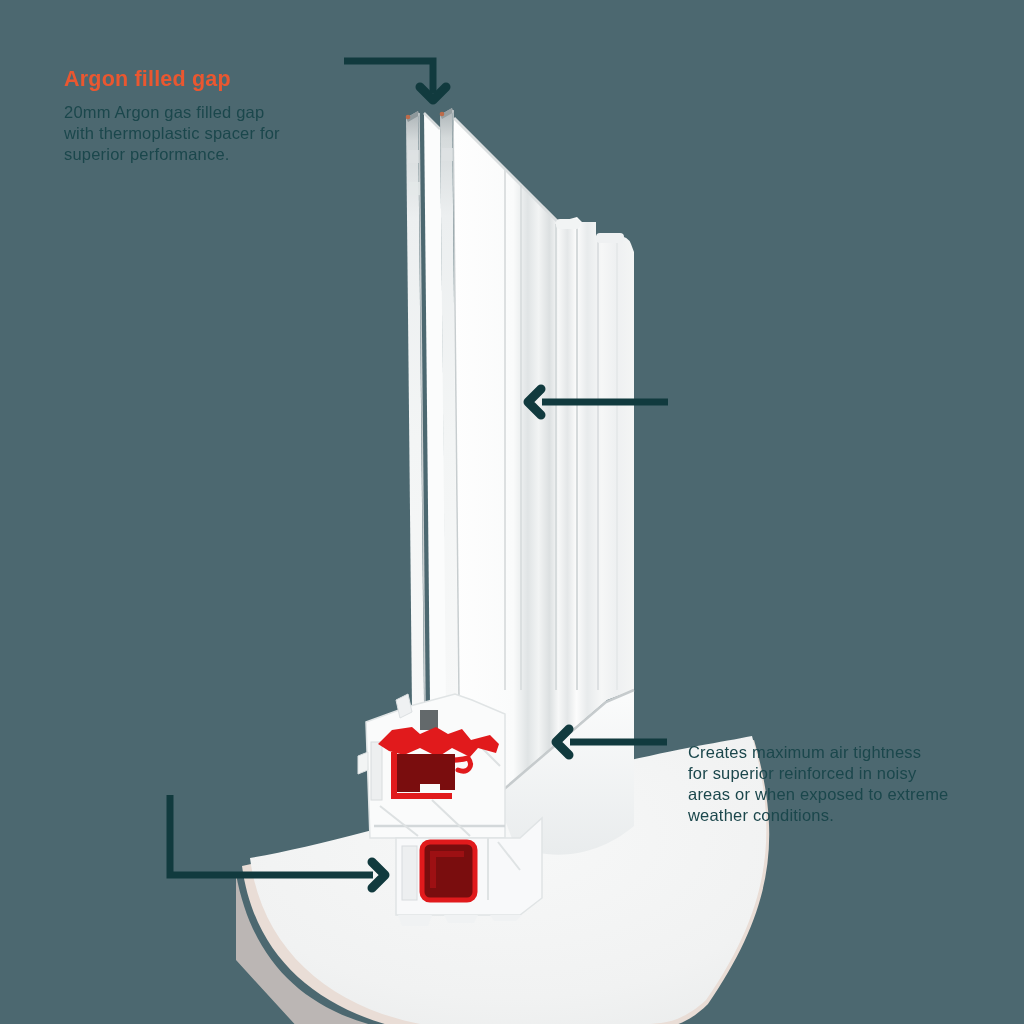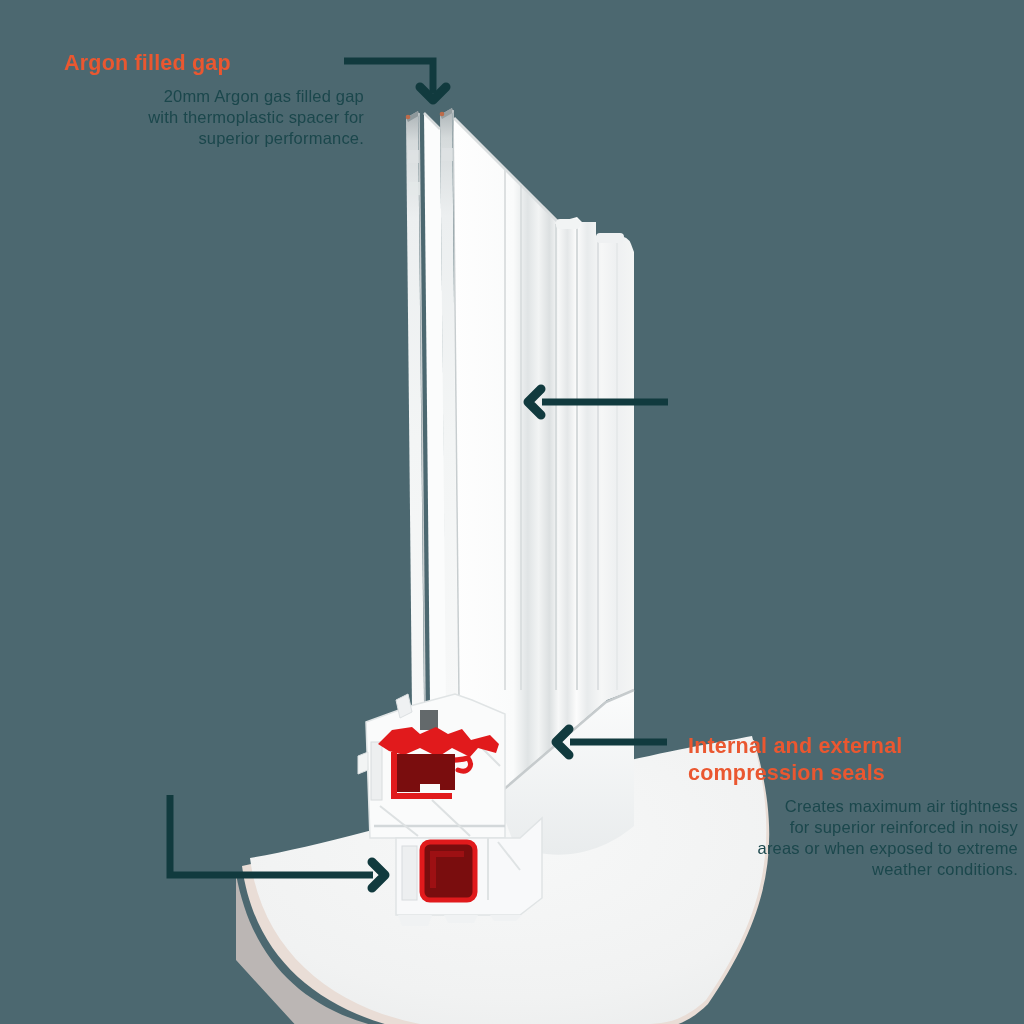--- a/index.html
+++ b/index.html
@@ -7,25 +7,25 @@
     --seal-red:#E11A1C; --steel-red:#7A0D0E;
   }
   *{margin:0;padding:0;box-sizing:border-box;}
   html,body{width:1024px;height:1024px;overflow:hidden;}
   body{background:var(--bg);font-family:"Liberation Sans",sans-serif;position:relative;}
   .stage{position:absolute;inset:0;width:1024px;height:1024px;}
   svg.art{position:absolute;inset:0;}
   .callout{position:absolute;z-index:5;}
   .callout h3{
     color:var(--accent);font-size:21.5px;line-height:27px;font-weight:700;
-    letter-spacing:.2px;white-space:pre-line;
+    letter-spacing:.2px;white-space:pre-line;margin-top:16px;
   }
   .callout p{
     color:var(--text);font-size:16.5px;line-height:21px;font-weight:500;
-    letter-spacing:.2px;white-space:pre-line;margin-top:9px;text-align:right;
+    letter-spacing:.2px;white-space:pre-line;margin-top:9px;
   }
   #callout-argon   {left:64px;  top:50px;  width:300px;}
   #callout-glazing {left:687px; top:391px; width:320px;}
   #callout-frame   {left:72px;  top:701px; width:320px;}
   #callout-seals   {left:688px; top:733px; width:330px;}
 </style>
 </head>
 <body>
 
 <div class="stage">
@@ -162,21 +162,19 @@
     <p>20mm Argon gas filled gap
 with thermoplastic spacer for
 superior performance.</p>
   </div>
 
   <div class="callout" id="callout-glazing">
   </div>
 
 
   <div class="callout" id="callout-seals">
-    <h3>Internal and external
-compression seals</h3>
     <p>Creates maximum air tightness
 for superior reinforced in noisy
 areas or when exposed to extreme
 weather conditions.</p>
   </div>
 
 </div>
 
 </body></html>

